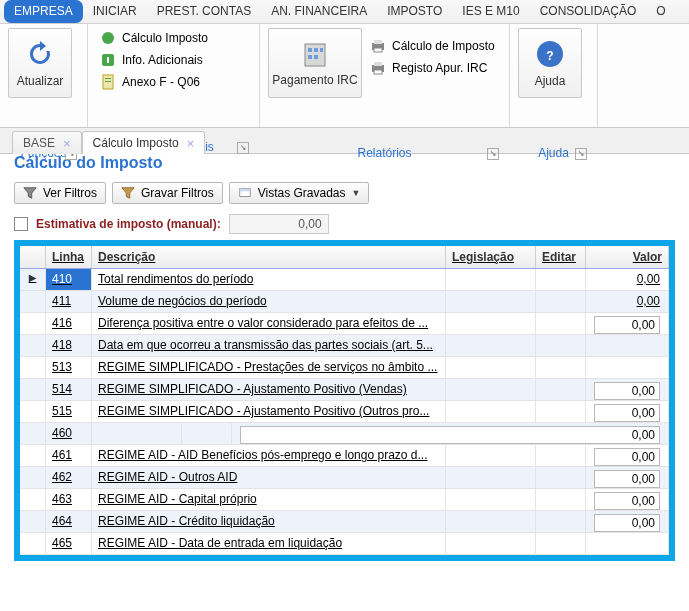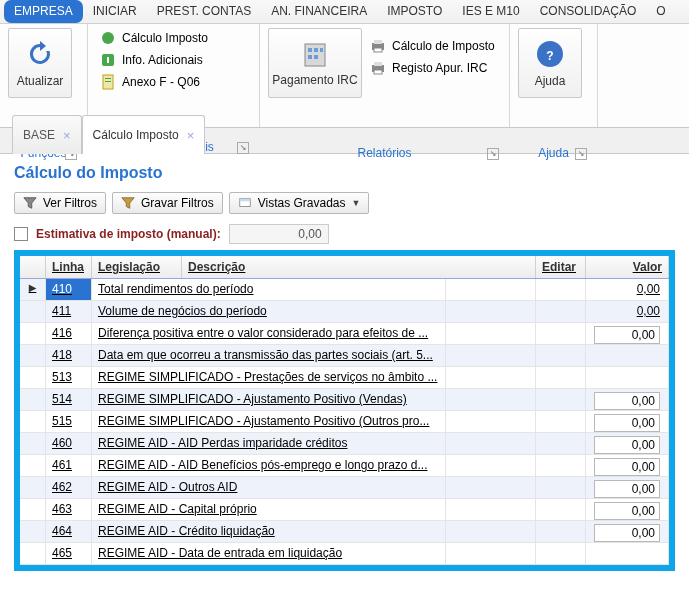--- a/index.html
+++ b/index.html
@@ -21,26 +21,26 @@
   .smallbtns { display:flex; flex-direction:column; gap:2px; }
   .smallbtn { display:flex; align-items:center; gap:6px; padding:2px 4px; cursor:pointer; white-space:nowrap;}
   .smallbtn .icn { width:16px;height:16px; display:flex;align-items:center;justify-content:center;}
 
   
   .icn-refresh { width:32px;height:32px; }
   .icn-help { width:32px;height:32px; }
 
   
   .tabstrip { display:flex; align-items:flex-end; height:26px; background:#f0f0f0; padding-left:12px; gap:0; border-bottom:1px solid #c8c8c8;}
-  .tab { display:flex; align-items:center; gap:8px; padding:12px 10px; border:1px solid #c8c8c8; border-bottom:none; background:linear-gradient(#fafafa,#ececec); color:#555; cursor:pointer; position:relative; top:1px; border-radius:3px 3px 0 0;}
+  .tab { display:flex; align-items:center; gap:8px; padding:4px 10px; border:1px solid #c8c8c8; border-bottom:none; background:linear-gradient(#fafafa,#ececec); color:#555; cursor:pointer; position:relative; top:1px; border-radius:3px 3px 0 0;}
   .tab.active { background:#fff; color:#333; }
   .tab .close { color:#9aa6e4; font-size:13px; cursor:pointer; line-height:1;}
 
   
-  .content { padding:10px 14px 0 14px; }
+  .content { padding:0 14px 0 14px; }
   .page-title { color:#2a73d0; font-size:16px; font-weight:600; margin-bottom:10px;}
   .toolbar-row { display:flex; gap:6px; margin-bottom:10px;}
   .tbtn { display:flex; align-items:center; gap:6px; border:1px solid #b8b8b8; background:linear-gradient(#fefefe,#eaeaea); padding:3px 8px; cursor:pointer; border-radius:2px;}
   .tbtn .caret { font-size:9px; color:#444;}
   .estimativa-row { display:flex; align-items:center; gap:8px; margin-bottom:6px;}
   .chkbox { width:14px;height:14px; border:1px solid #888; background:#fff; cursor:pointer;}
   .estimativa-row .lbl { color:#8a1f1f; font-weight:600;}
   .estimativa-row .val { width:100px; border:1px solid #ccc; background:#f5f5f5; padding:2px 6px; text-align:right; color:#555;}
 
   
@@ -231,22 +231,22 @@
   <div class="estimativa-row">
     <div class="chkbox"></div>
     <span class="lbl">Estimativa de imposto (manual):</span>
     <div class="val">0,00</div>
   </div>
 
   <div class="grid">
     <div class="grid-head">
       <div class="cell col-mark"></div>
       <div class="cell col-linha">Linha</div>
+      <div class="cell col-desc">Descrição</div>
       <div class="cell col-leg">Legislação</div>
-      <div class="cell col-desc">Descrição</div>
       <div class="cell col-edit">Editar</div>
       <div class="cell col-valor">Valor</div>
     </div>
     <div class="grid-body" id="gridbody">
         <div class="row selected">
           <div class="cell col-mark">
             <div class="row-marker">▶</div>
           </div>
           <div class="cell col-linha">410</div>
           <div class="cell col-desc">Total rendimentos do período</div>
@@ -298,21 +298,20 @@
           <div class="cell col-mark"></div>
           <div class="cell col-linha">515</div>
           <div class="cell col-desc">REGIME SIMPLIFICADO - Ajustamento Positivo (Outros pro...</div>
           <div class="cell col-leg"></div>
           <div class="cell col-edit"></div>
           <div class="cell col-valor"><input class="valor-input" value="0,00" style=""></div>
         </div>
         <div class="row">
           <div class="cell col-mark"></div>
           <div class="cell col-linha">460</div>
-          <div class="cell col-desc">REGIME AID - AID Perdas imparidade créditos</div>
           <div class="cell col-leg"></div>
           <div class="cell col-edit"></div>
           <div class="cell col-valor"><input class="valor-input" value="0,00" style=""></div>
         </div>
         <div class="row">
           <div class="cell col-mark"></div>
           <div class="cell col-linha">461</div>
           <div class="cell col-desc">REGIME AID - AID Benefícios pós-emprego e longo prazo d...</div>
           <div class="cell col-leg"></div>
           <div class="cell col-edit"></div>

